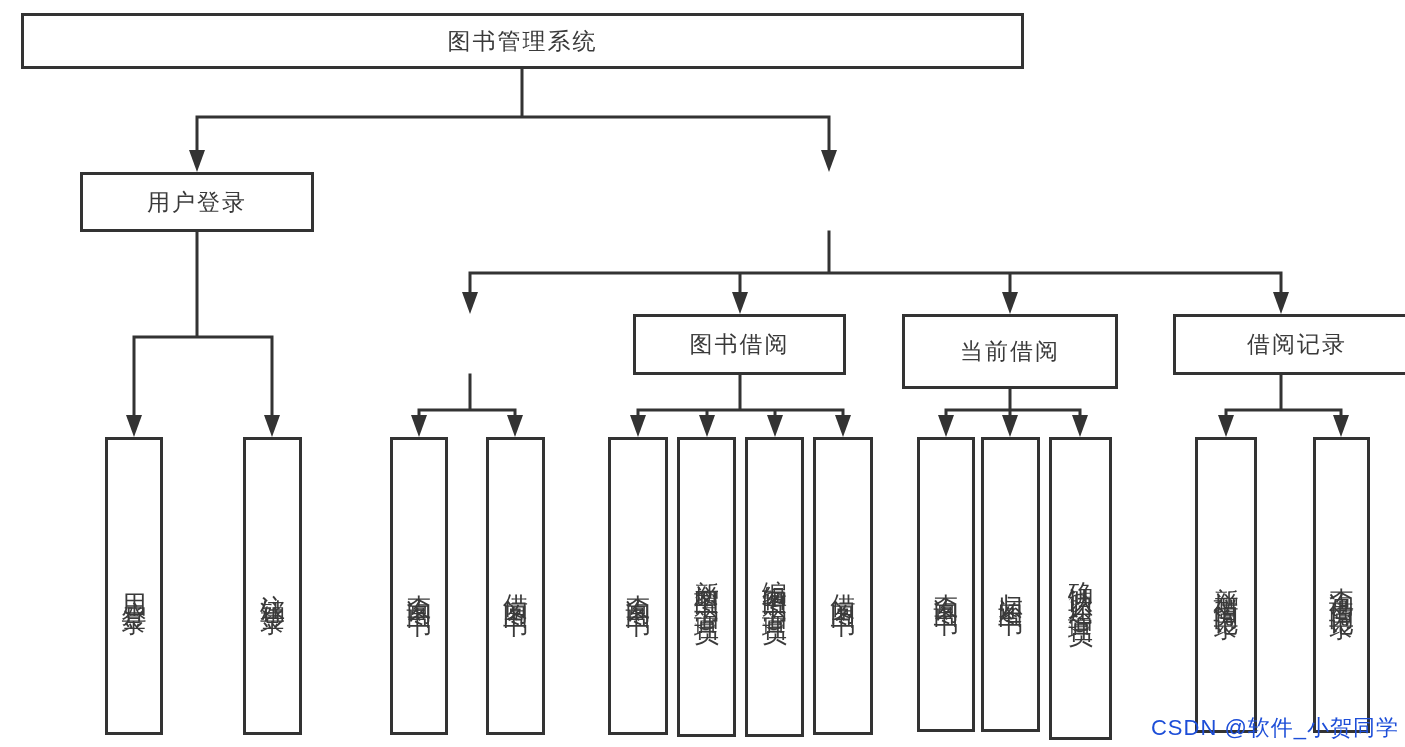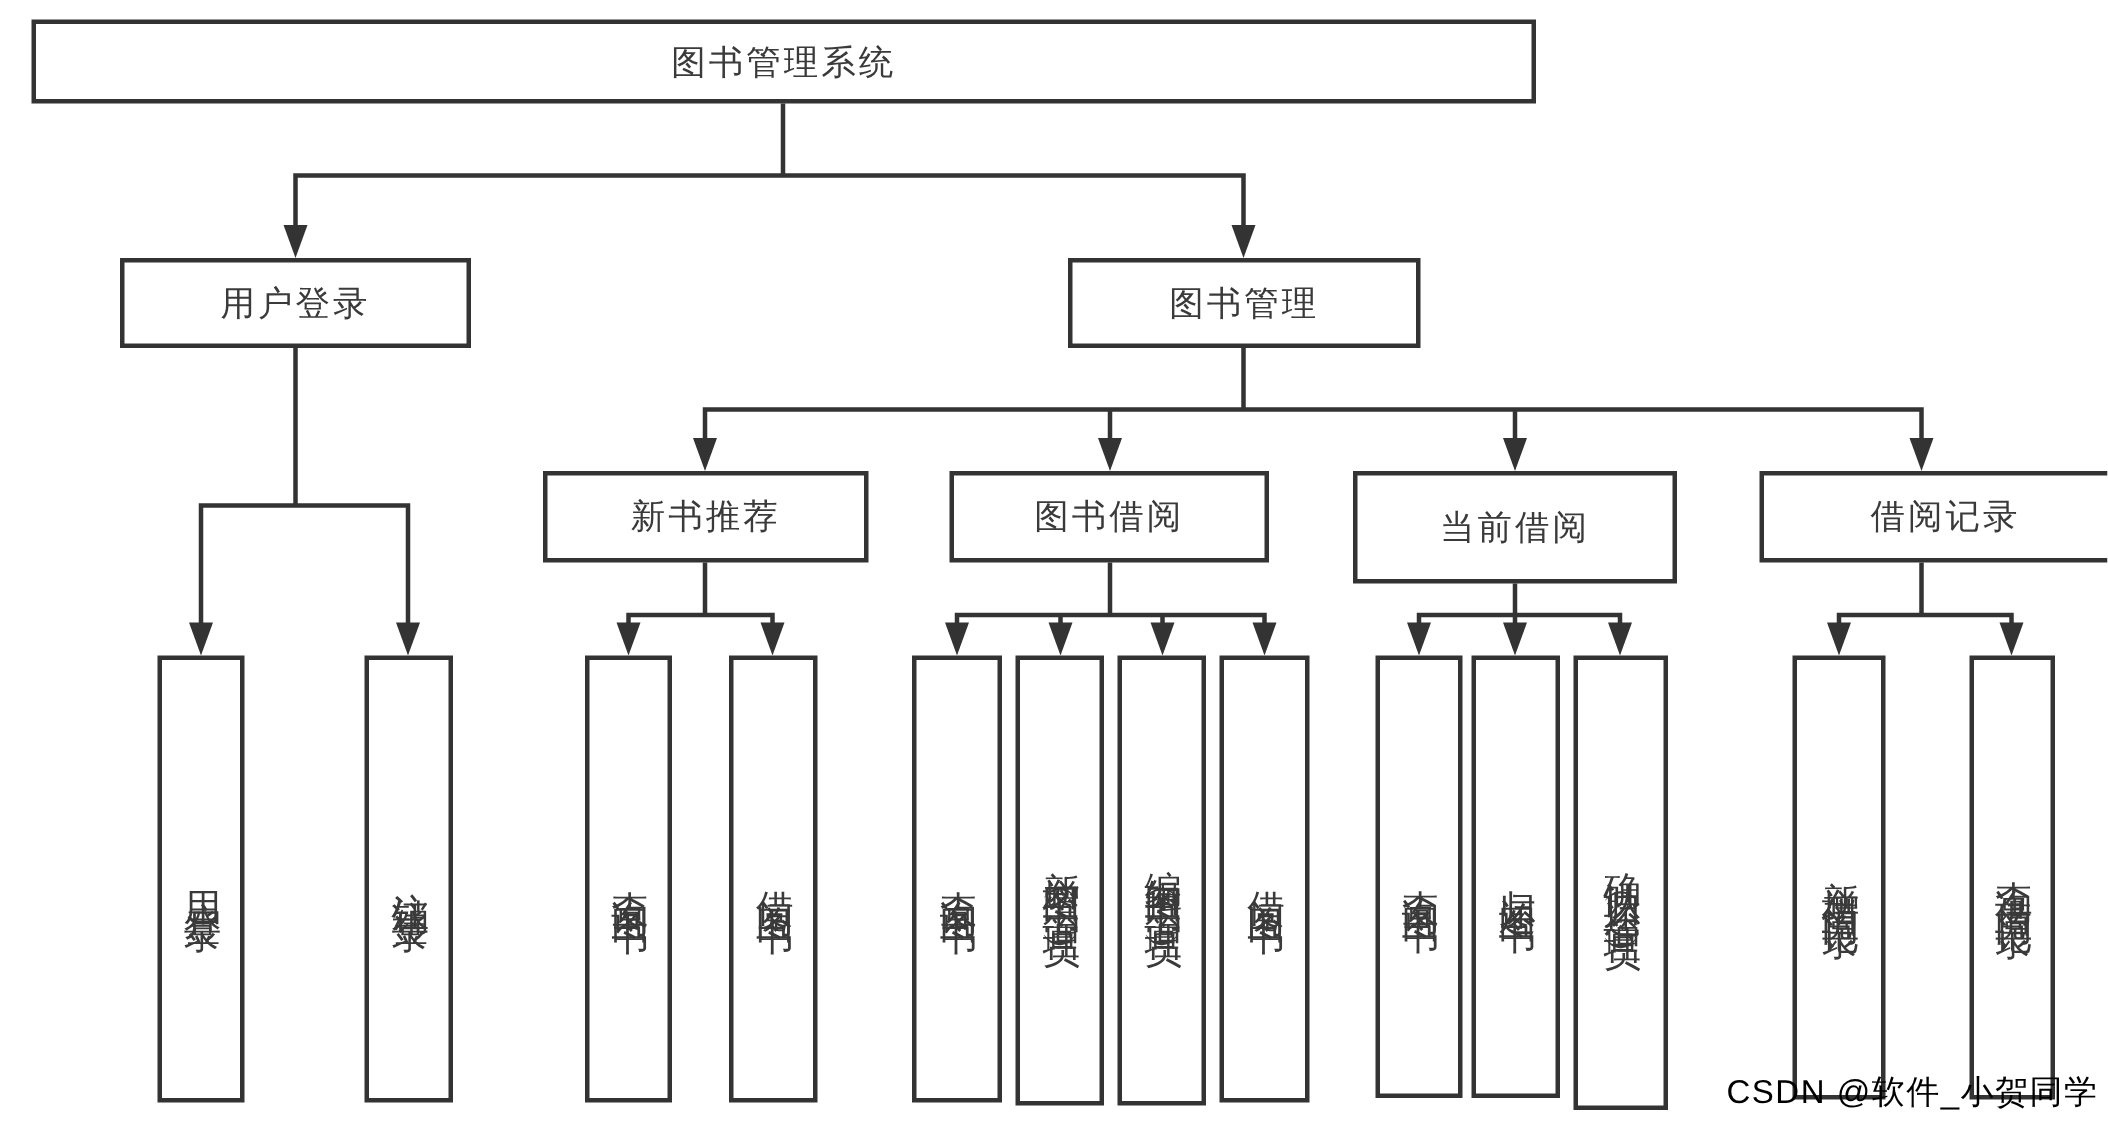--- a/index.html
+++ b/index.html
@@ -33,21 +33,21 @@
     letter-spacing:6px;
     line-height:1;
     white-space:nowrap;
   }
   .watermark{
     position:absolute;
     right:6px;
     bottom:4px;
     font-size:22px;
     letter-spacing:1px;
-    color:#000000;
+    color:#1d4ed8;
     white-space:nowrap;
   }
 </style>
 </head>
 <body>
 
 <div id="canvas">
 
   <svg id="wires" width="1405" height="747" viewBox="0 0 1405 747">
     <g stroke="#333333" stroke-width="3" fill="none" stroke-linecap="square">
@@ -89,27 +89,21 @@
     </g>
   </svg>
 
   <div class="node" style="left:21px;top:13px;width:1003px;height:56px">
     <span class="hlabel">图书管理系统</span>
   </div>
 
   <div class="node" style="left:80px;top:172px;width:234px;height:60px">
     <span class="hlabel">用户登录</span>
   </div>
-  <div class="node" style="left:712px;top:172px;width:235px;height:60px">
-    <span class="hlabel">图书管理</span>
-  </div>
 
-  <div class="node" style="left:362px;top:314px;width:217px;height:61px">
-    <span class="hlabel">新书推荐</span>
-  </div>
   <div class="node" style="left:633px;top:314px;width:213px;height:61px">
     <span class="hlabel">图书借阅</span>
   </div>
   <div class="node" style="left:902px;top:314px;width:216px;height:75px">
     <span class="hlabel">当前借阅</span>
   </div>
   <div class="node" style="left:1173px;top:314px;width:248px;height:61px">
     <span class="hlabel">借阅记录</span>
   </div>
 

